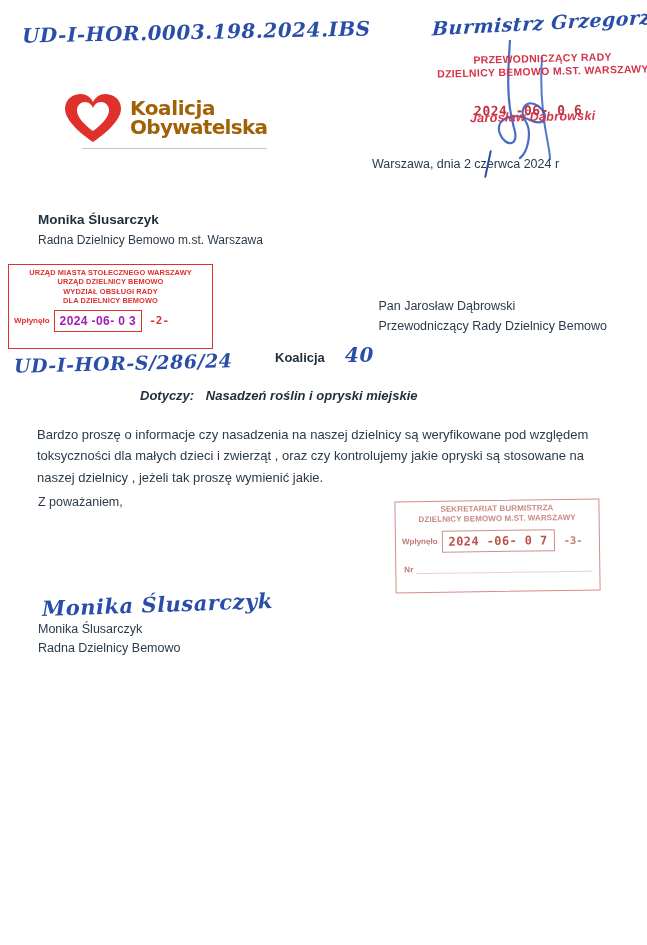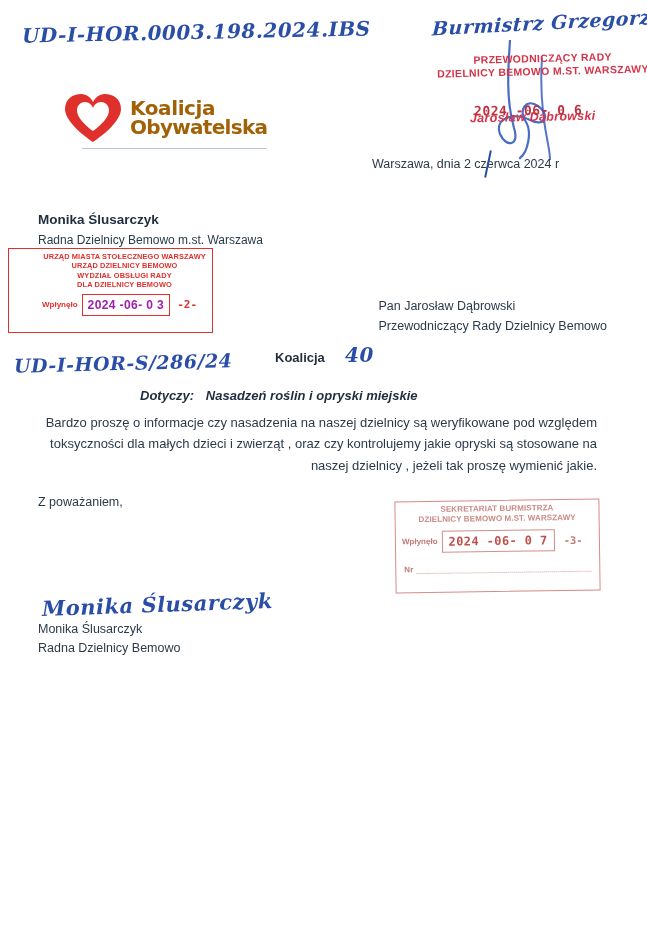--- a/index.html
+++ b/index.html
@@ -170,26 +170,25 @@
   }
   .sender-role {
     font-size: 12px;
     color: #2b3a4a;
   }
 
   
   .office-stamp {
     position: absolute;
     left: 8px;
-    top: 248px;
+    top: 264px;
     width: 205px;
     height: 85px;
     border: 1.6px solid #e0302c;
     box-sizing: border-box;
-    padding-left: 28px;
   }
   .os-head {
     margin-top: 3px;
     text-align: center;
     color: #e0302c;
     font-family: "Liberation Sans", sans-serif;
     font-weight: bold;
     font-size: 7.4px;
     line-height: 1.28;
     letter-spacing: 0.1px;
@@ -270,26 +269,25 @@
     color: #1f2d3d;
     white-space: nowrap;
     font-style: italic;
   }
   .subject .subj-val { margin-left: 8px; }
 
   
   .body-text {
     position: absolute;
     left: 37px;
-    top: 412px;
+    top: 424px;
     width: 560px;
     font-size: 13px;
     line-height: 1.65;
     color: #2b3a4a;
-    text-align: right;
   }
   .closing {
     position: absolute;
     left: 38px;
     top: 495px;
     font-size: 12.5px;
     color: #2b3a4a;
   }
 
   

